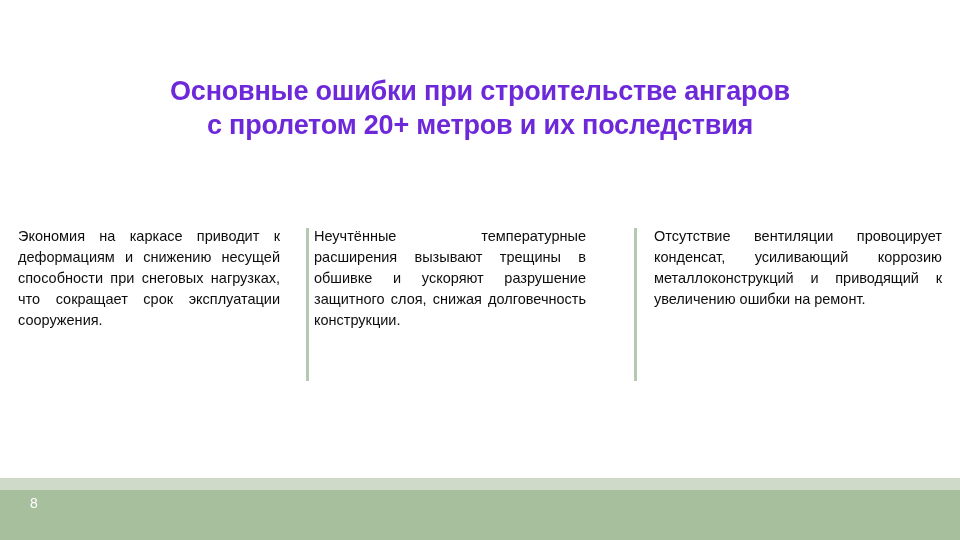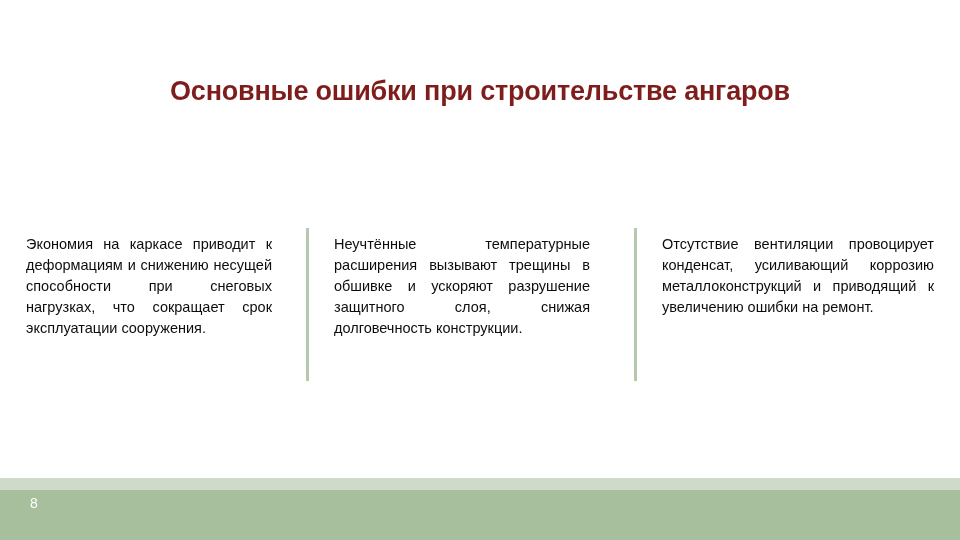--- a/index.html
+++ b/index.html
@@ -27,21 +27,21 @@
     position: absolute;
     left: 60px;
     top: 74px;
     width: 840px;
     text-align: center;
   }
   .title-line {
     display: block;
     font-size: 27px;
     font-weight: bold;
-    color: #7f1d1d;
+    color: #6d28d9;
     line-height: 34px;
     letter-spacing: -0.2px;
     white-space: nowrap;
   }
 
   
   .columns {
     position: absolute;
     left: 0;
     top: 226px;
@@ -51,24 +51,24 @@
   .col {
     position: absolute;
     top: 0;
     font-size: 14.5px;
     line-height: 21px;
     color: #0d0d0d;
     text-align: justify;
     text-justify: inter-word;
   }
   .col p {
-    margin: 8px;
+    margin: 0;
   }
   .col-1 { left: 18px;  width: 262px; }
-  .col-2 { left: 326px; width: 272px; }
+  .col-2 { left: 314px; width: 272px; }
   .col-3 { left: 654px; width: 288px; }
 
   
   .divider {
     position: absolute;
     top: 228px;
     width: 3px;
     height: 153px;
     background: #b4c9ad;
   }
@@ -101,20 +101,21 @@
     line-height: 20px;
   }
 </style>
 </head>
 <body>
 
 <div class="slide">
 
   <div class="title-block">
     <span class="title-line">Основные ошибки при строительстве ангаров</span>
+    <span class="title-line">с пролетом 20+ метров и их последствия</span>
   </div>
 
   <div class="columns">
     <div class="col col-1">
       <p>Экономия на каркасе приводит к деформациям и снижению несущей способности при снеговых нагрузках, что сокращает срок эксплуатации сооружения.</p>
     </div>
     <div class="col col-2">
       <p>Неучтённые температурные расширения вызывают трещины в обшивке и ускоряют разрушение защитного слоя, снижая долговечность конструкции.</p>
     </div>
     <div class="col col-3">

